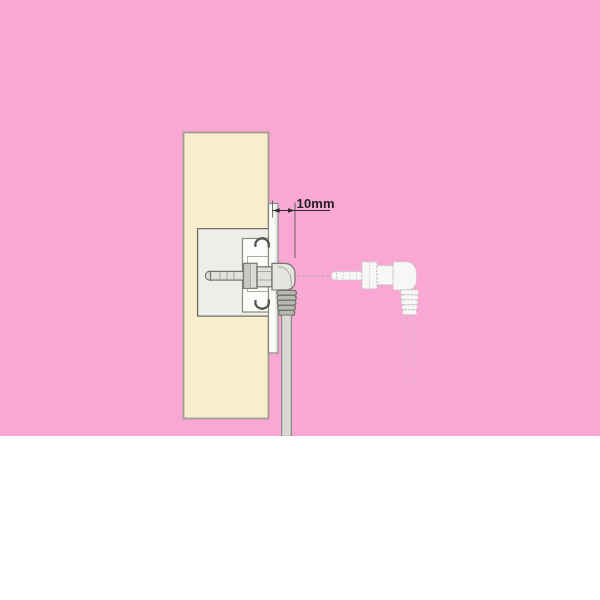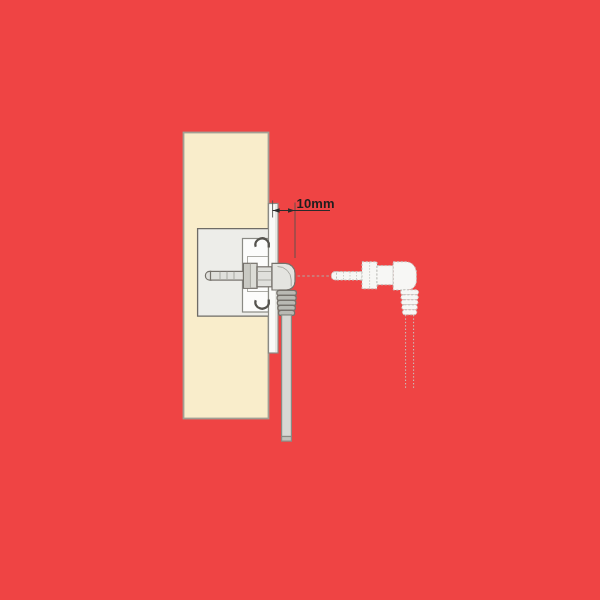--- a/index.html
+++ b/index.html
@@ -1,16 +1,16 @@
 <!DOCTYPE html>
 <html><head>
 <meta charset="utf-8">
 <style>
   html,body{margin:0;padding:0;background:#ffffff;}
-  .stage{position:relative;width:600px;height:600px;background:#ef4444;overflow:hidden;
+  .stage{position:relative;width:600px;height:436px;background:#f9a8d4;overflow:hidden;
          font-family:"Liberation Sans",sans-serif;}
   svg{position:absolute;left:0;top:0;}
   
   .panel-edge   {stroke:#A39E93;stroke-width:1.8;}
   .cut-edge     {stroke:#6F6C66;stroke-width:1.3;}
   .part-edge    {stroke:#75716B;stroke-width:1.2;}
   .mid-edge     {stroke:#8A8A84;stroke-width:1.2;}
   .faint-edge   {stroke:#ACACA6;stroke-width:1;}
   .inner-line   {stroke:#A8A8A2;stroke-width:1;}
   .lite-line    {stroke:#D8D8D2;stroke-width:1;}

